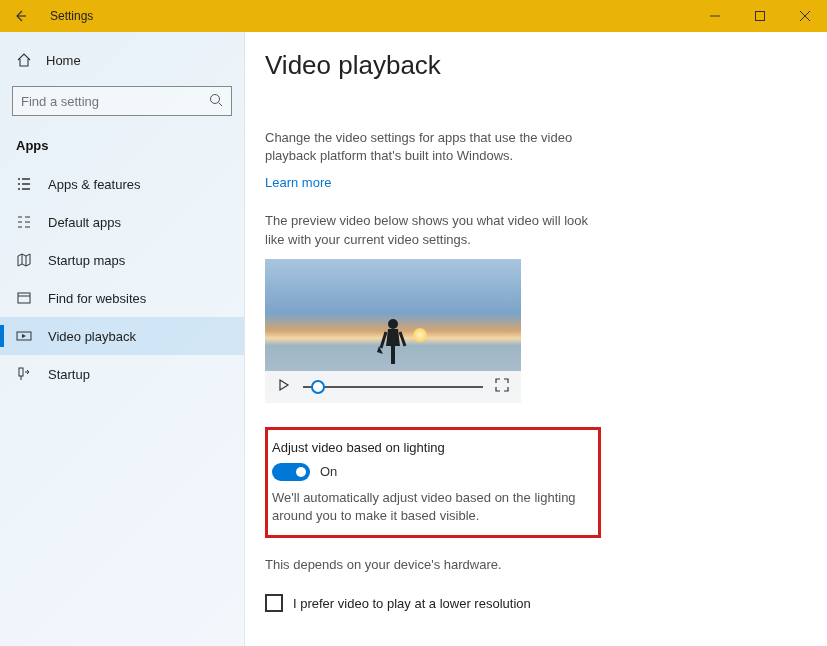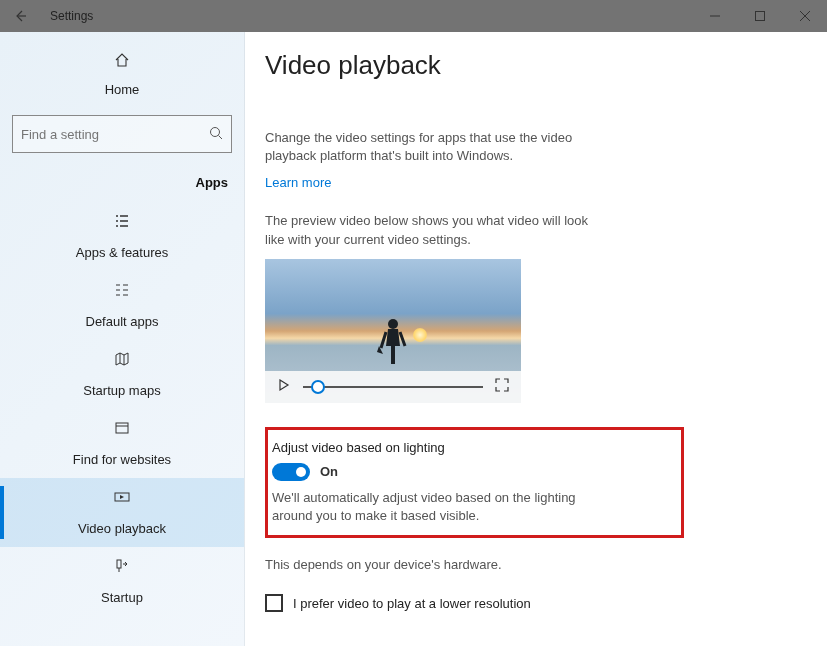--- a/index.html
+++ b/index.html
@@ -11,21 +11,21 @@
       width: 827px;
       height: 646px;
       overflow: hidden;
       display: flex;
       flex-direction: column;
     }
     .titlebar {
       height: 32px;
       display: flex;
       align-items: center;
-      background: #737373;
+      background: #eab308;
     }
     .titlebar-left {
       display: flex;
       align-items: center;
       gap: 14px;
       padding-left: 12px;
     }
     .back-btn {
       width: 16px;
       height: 16px;
@@ -66,56 +66,53 @@
     }
     .home-item {
       display: flex;
       align-items: center;
       gap: 14px;
       padding: 10px 16px;
       cursor: pointer;
       font-size: 13px;
       color: #222;
       margin-top: 10px;
-      flex-direction: column;
     }
     .search-box {
       margin: 8px 12px 14px 12px;
-      height: 38px;
+      height: 30px;
       border: 1px solid #888;
       background: rgba(255,255,255,0.4);
       display: flex;
       align-items: center;
       padding: 0 8px;
     }
     .search-box input {
       flex: 1;
       border: none;
       outline: none;
       background: transparent;
       font-size: 13px;
       color: #555;
     }
     .section-header {
       font-size: 13px;
       font-weight: 600;
       padding: 8px 16px 12px 16px;
       color: #111;
-      text-align: right;
     }
     .nav-item {
       display: flex;
       align-items: center;
       gap: 16px;
       padding: 11px 16px;
       cursor: pointer;
       font-size: 13px;
       color: #222;
       position: relative;
-      flex-direction: column;
     }
     .nav-item.active {
       background: rgba(0, 120, 215, 0.12);
     }
     .nav-item.active::before {
       content: "";
       position: absolute;
       left: 0;
       top: 8px;
       bottom: 8px;
@@ -215,21 +212,21 @@
       width: 14px;
       height: 14px;
       border-radius: 50%;
       background: #fff;
       border: 2px solid #0078d7;
     }
     .highlight-box {
       border: 3px solid #d01c1c;
       padding: 10px 14px 10px 4px;
       margin-top: 24px;
-      width: 419px;
+      width: 336px;
     }
     .setting-title {
       font-size: 13px;
       font-weight: 400;
       color: #222;
       margin-bottom: 8px;
     }
     .toggle-row {
       display: flex;
       align-items: center;
@@ -262,21 +259,20 @@
       background: #fff;
     }
     .toggle.off .toggle-knob {
       left: 2px;
       top: 2px;
       background: #888;
     }
     .toggle-label {
       font-size: 13px;
       color: #333;
-      font-weight: bold;
     }
     .setting-desc {
       font-size: 13px;
       color: #555;
       max-width: 340px;
       line-height: 1.4;
     }
     .disabled-block {
       margin-top: 18px;
     }

